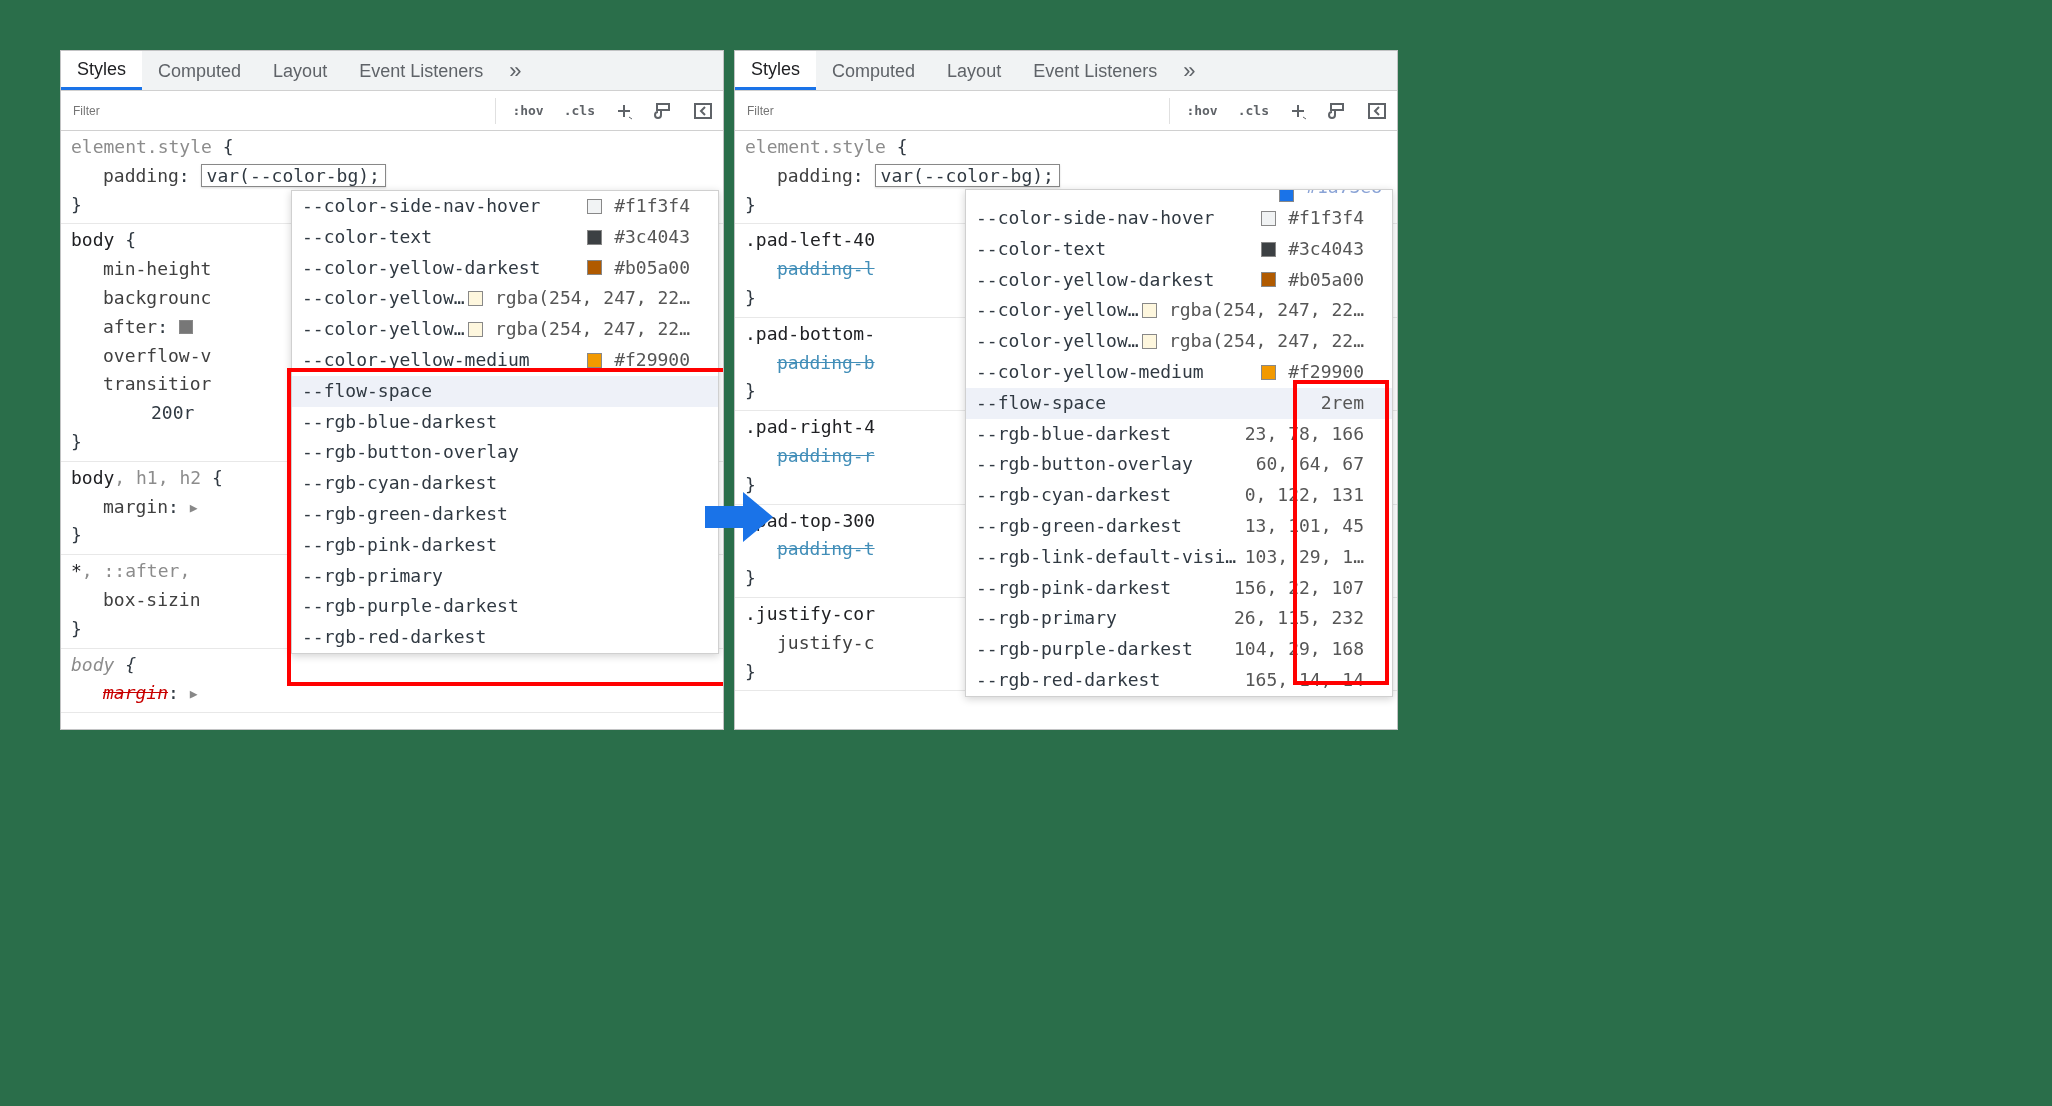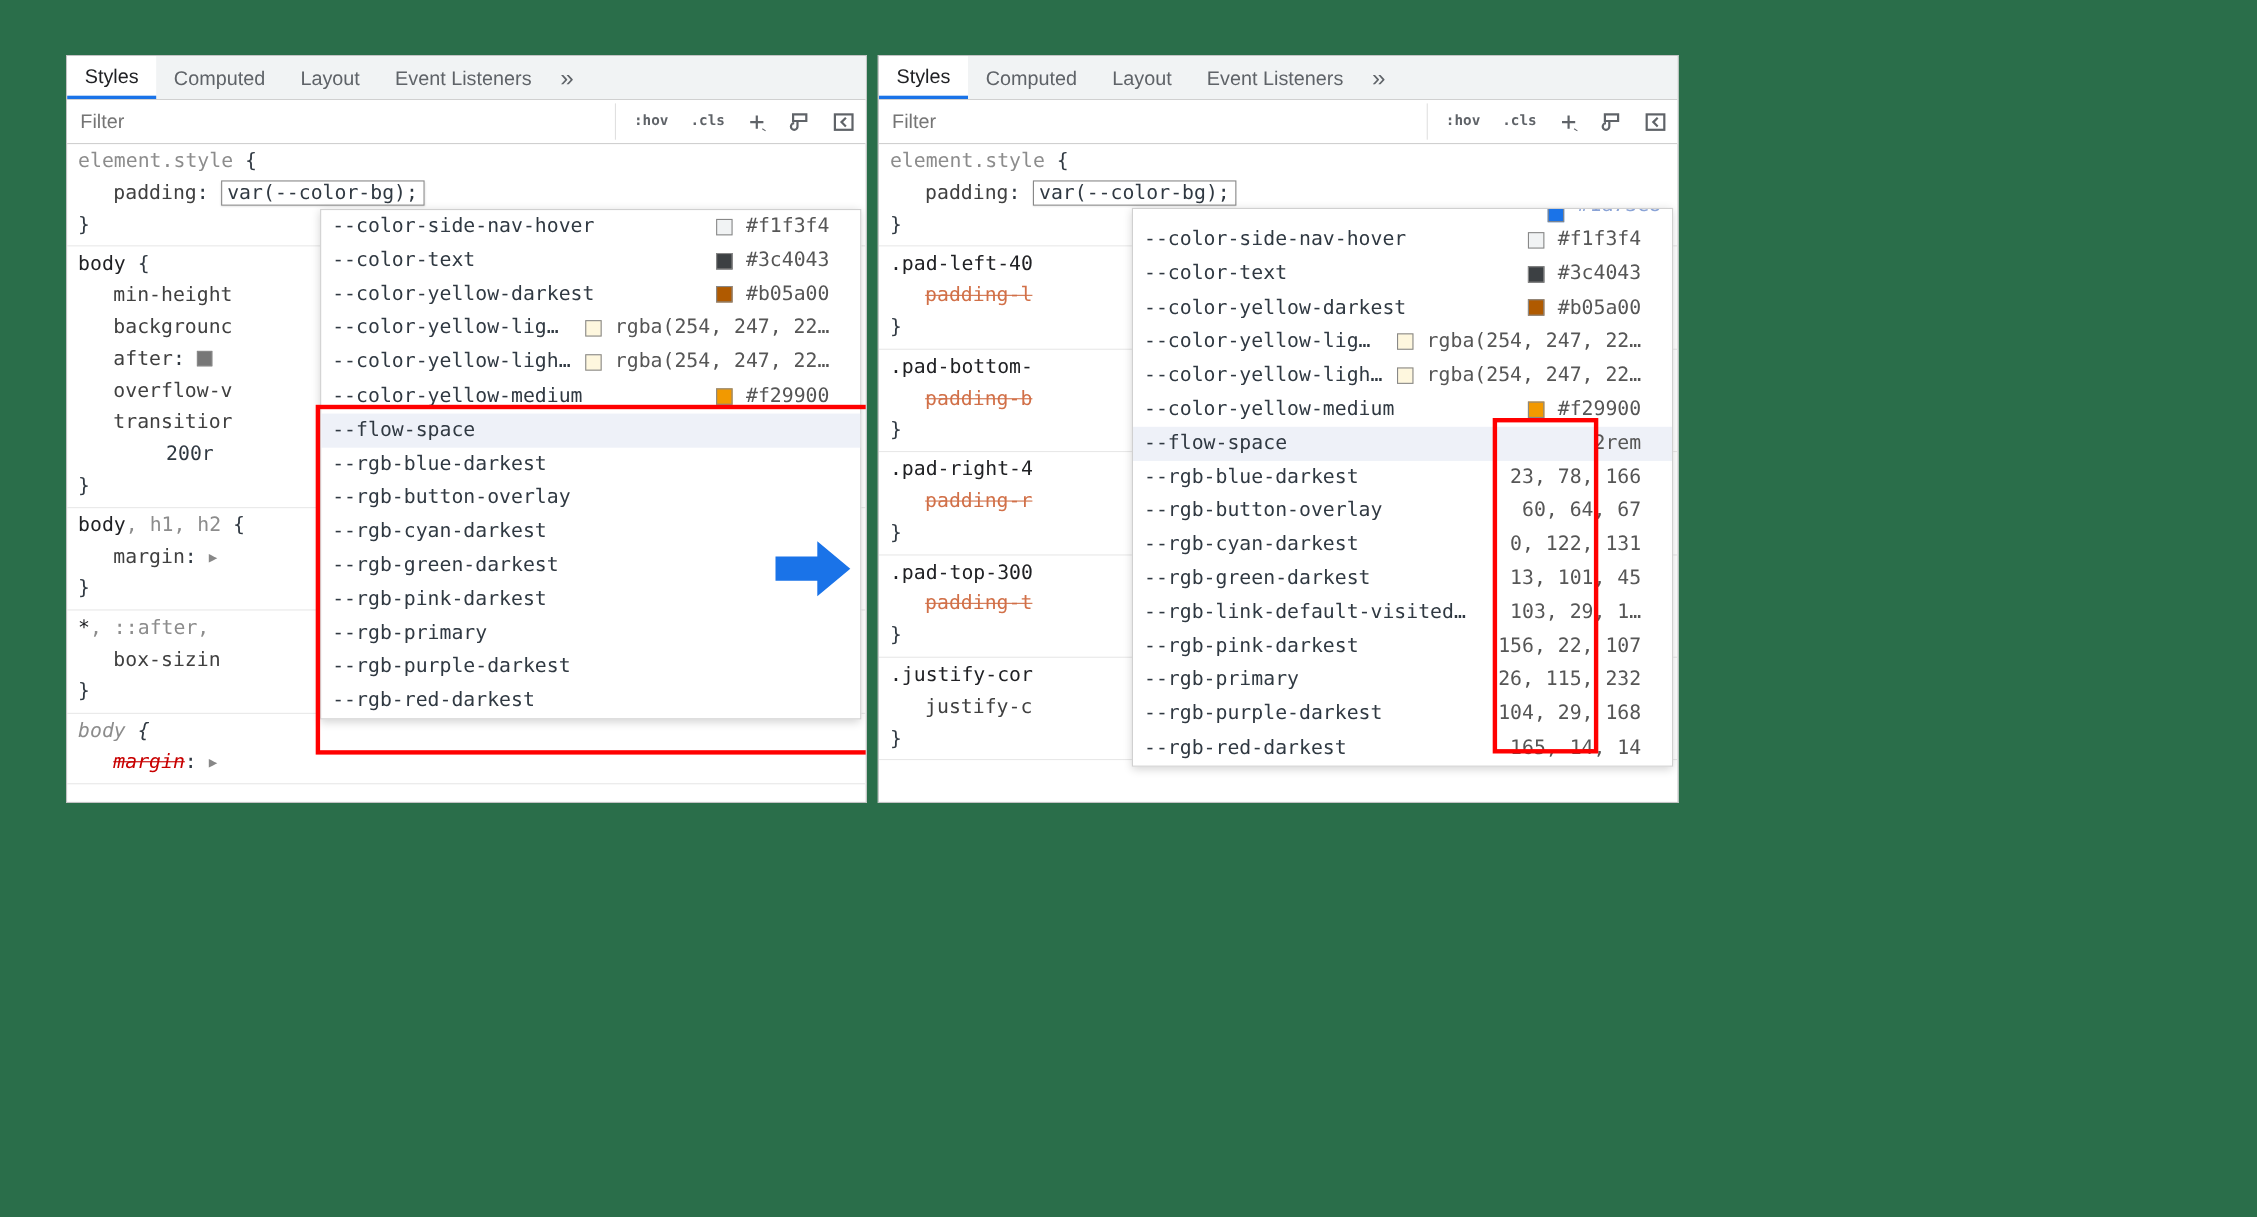--- a/index.html
+++ b/index.html
@@ -11,21 +11,21 @@
     padding: 50px 60px;
   }
   .canvas {
     display: flex;
     gap: 10px;
     align-items: flex-start;
   }
   .panel {
     background: #fff;
     border: 1px solid #c2c3c4;
-    width: 728px;
+    width: 664px;
     height: 680px;
     overflow: hidden;
     position: relative;
   }
   
   .tabs {
     display: flex;
     align-items: center;
     border-bottom: 1px solid #d0d0d0;
     background: #f1f3f4;
@@ -56,21 +56,21 @@
     border-bottom: 1px solid #d0d0d0;
     height: 40px;
     background: #fff;
   }
   .filter {
     flex: 1;
     border: none;
     outline: none;
     padding: 6px 12px;
     font-family: -apple-system, Arial, sans-serif;
-    font-size: 18px;
+    font-size: 12px;
     color: #9aa0a6;
     border-right: 1px solid #e0e0e0;
     margin-right: 6px;
   }
   .toolbar .tb-btn {
     padding: 0 10px;
     color: #5f6368;
     font-family: -apple-system, Arial, sans-serif;
     font-size: 13px;
     display: flex;
@@ -90,21 +90,21 @@
     position: relative;
   }
   .rule {
     padding: 2px 10px 4px 10px;
     border-bottom: 1px solid #e8e8e8;
   }
   .sel { color: #202124; }
   .grey { color: #8c8c8c; }
   .prop { color: #404040; }
   .italic { font-style: italic; color: #8c8c8c; }
-  .strike { text-decoration: line-through; color: #c2410c; opacity: 0.75; }
+  .strike { text-decoration: line-through; color: #0369a1; opacity: 0.75; }
   .italic-prop { font-style: italic; color: #c80000; }
   .decl { padding-left: 32px; white-space: nowrap; overflow: hidden; }
   .brace { color: #303942; }
   .swatch {
     display: inline-block;
     width: 14px; height: 14px;
     border: 1px solid #888;
     vertical-align: -1px;
     margin-right: 4px;
     background: #777;

